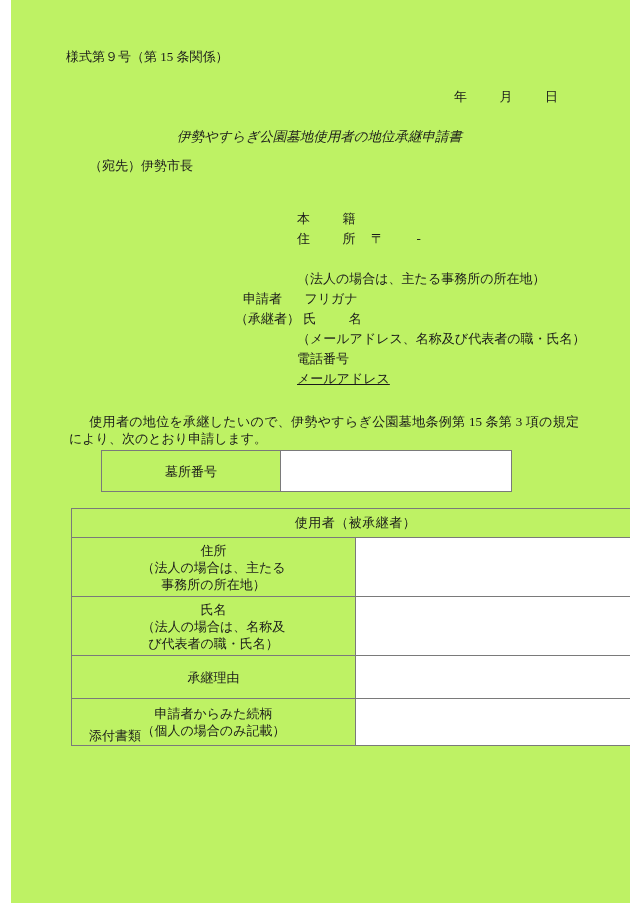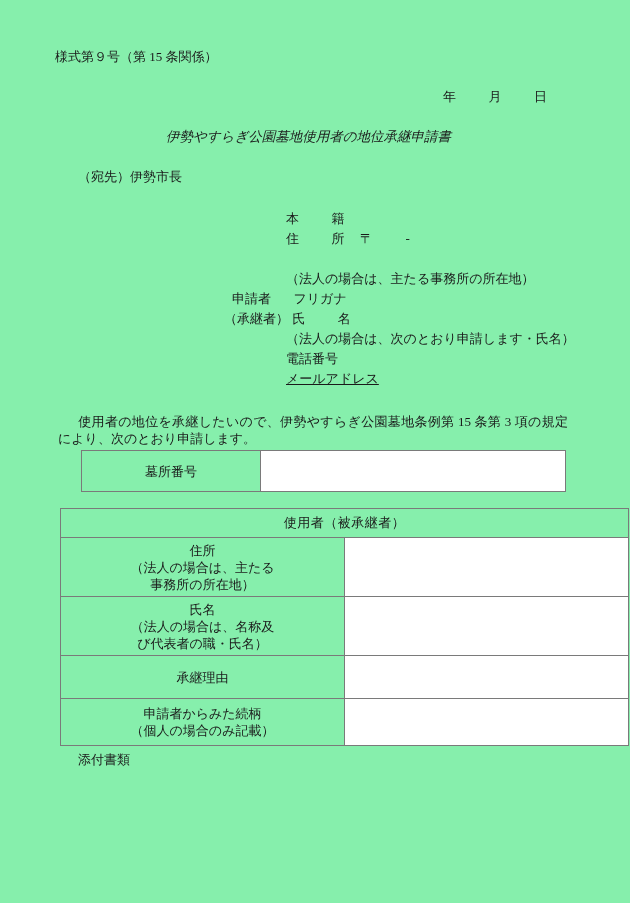--- a/index.html
+++ b/index.html
@@ -11,34 +11,35 @@
     width: 630px;
     height: 903px;
     position: relative;
     font-family: "Liberation Serif", "DejaVu Serif", serif;
     color: #1a1a1a;
     overflow: hidden;
   }
   .page {
     position: absolute;
     inset: 0;
-    background: #86efac;
+    background: #bef264;
+    margin-left: 11px;
   }
 
   
   .ln { position: absolute; white-space: nowrap; font-size: 13px; line-height: 1; }
   .gap-lg { width: 26px; display: inline-block; }
   .gap-md { width: 16px; display: inline-block; }
   .gap-sm { width: 9px; display: inline-block; }
 
   
   #form-no { left: 55px; top: 50px; }
   #date-line { left: 443px; top: 90px; }
   #doc-title { left: 166px; top: 130px; font-size: 13.5px; font-style: italic; }
-  #addressee { left: 78px; top: 170px; }
+  #addressee { left: 78px; top: 160px; font-family: Liberation Mono, monospace; }
 
   
   #honseki   { left: 286px; top: 212px; }
   #jusho     { left: 286px; top: 232px; }
   #note-corp-addr { left: 286px; top: 272px; }
   #applicant-label { left: 232px; top: 292px; }
   #successor-label { left: 224px; top: 312px; }
   #note-corp-name { left: 286px; top: 332px; }
   #tel   { left: 286px; top: 352px; }
   #mail  { left: 286px; top: 372px; text-decoration: underline; }
@@ -66,36 +67,36 @@
     padding: 0;
     vertical-align: middle;
   }
   .lbl {
     text-align: center;
     line-height: 17px;
     padding: 3px 4px;
   }
   .val { background: #fff; }
 
-  #grave-table { left: 81px; top: 450px; width: 485px; }
+  #grave-table { left: 90px; top: 450px; width: 411px; }
   #grave-table .lbl { width: 170px; height: 34px; }
 
   #user-table { left: 60px; top: 508px; width: 569px; }
   #user-table .hdr {
     text-align: center;
     height: 28px;
     letter-spacing: 0.5px;
   }
   #user-table .lbl { width: 170px; }
   .r1 { height: 52px; }
   .r2 { height: 52px; }
   .r3 { height: 40px; }
   .r4 { height: 36px; }
 
-  #attachments { left: 78px; top: 753px; }
+  #attachments { left: 78px; top: 730px; font-family: Liberation Mono, monospace; }
 </style>
 </head>
 <body>
 
 <div class="page">
 
   <div class="ln" id="form-no">様式第９号（第 15 条関係）</div>
 
   <div class="ln" id="date-line">
     <span>年</span>
@@ -133,21 +134,21 @@
     <span>フリガナ</span>
   </div>
 
   <div class="ln" id="successor-label">
     <span>（承継者）</span>
     <span>氏</span>
     <span class="gap-lg"></span>
     <span>名</span>
   </div>
 
-  <div class="ln" id="note-corp-name">（法人の場合は、次のとおり申請します・氏名）</div>
+  <div class="ln" id="note-corp-name">（メールアドレス、名称及び代表者の職・氏名）</div>
 
   <div class="ln" id="tel">電話番号</div>
 
   <div class="ln" id="mail">メールアドレス</div>
 
   <div id="body-para">
     <span class="indent"></span><span>使用者の地位を承継したいので、伊勢やすらぎ公園墓地条例第 15 条第 3 項の規定により、次のとおり申請します。</span>
   </div>
 
   <table id="grave-table">

